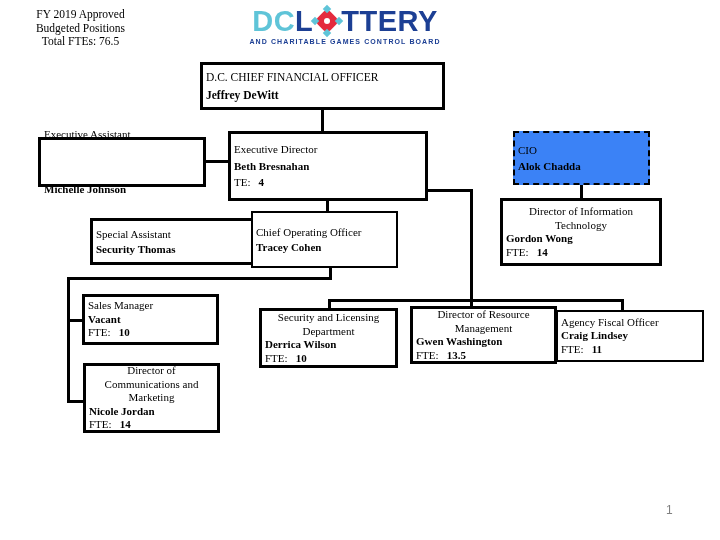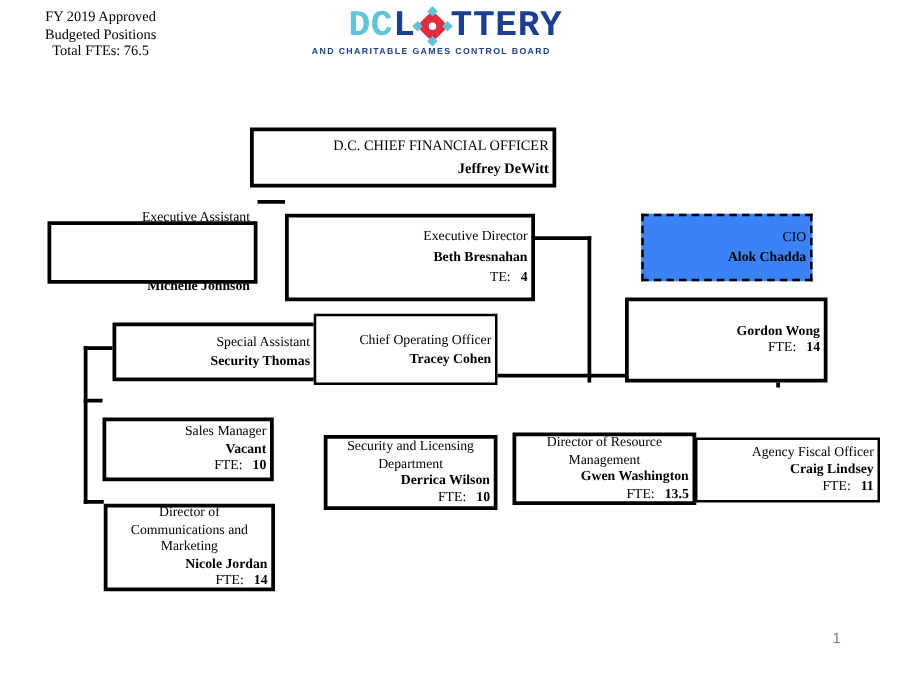--- a/index.html
+++ b/index.html
@@ -10,22 +10,22 @@
 
   
   .info {
     position:absolute; left:18px; top:8px; width:125px;
     font-size:11.5px; font-weight:normal; text-align:center; line-height:13.5px;
   }
 
   
   .logo { position:absolute; left:240px; top:6px; width:210px; text-align:center; }
   .logo-row {
-    display:flex; align-items:center; justify-content:flex-end;
-    font-family:Liberation Mono, monospace; font-weight:bold;
+    display:flex; align-items:center; justify-content:center;
+    font-family:Liberation Sans, sans-serif; font-weight:bold;
     font-size:29px; letter-spacing:0.5px; line-height:30px;
   }
   .logo-dc { color:#5fc4d8; font-weight:600; }
   .logo-l, .logo-ttery { color:#1c3f94; }
   .blossom { position:relative; display:inline-block; width:26px; height:26px; margin:0 1px; }
   .blossom .core {
     position:absolute; left:4px; top:4px; width:18px; height:18px;
     background:#e42a3d; border-radius:5px; transform:rotate(45deg);
   }
   .blossom .hole {
@@ -39,22 +39,22 @@
   .blossom .d4 { left:22px; top:10px; }
   .logo-sub {
     margin-top:2px; font-family:"Liberation Sans", sans-serif;
     font-size:7px; font-weight:bold; color:#1c3f94; letter-spacing:1.1px; white-space:nowrap;
   }
 
   
   .node {
     position:absolute; box-sizing:border-box; background:#fff;
     border:3px solid #000; display:flex; flex-direction:column;
-    align-items:flex-end; justify-content:center; text-align:center;
-    font-size:11px; line-height:13.5px; padding:18px 3px;margin-top:40px;
+    align-items:flex-start; justify-content:center; text-align:center;
+    font-size:11px; line-height:13.5px; padding:18px 3px;
   }
   .node .nm { font-weight:bold; }
   .node .fte b { margin-left:8px; }
 
   .n-cfo  { left:200px; top:62px;  width:245px; height:48px; line-height:18px; font-size:11.5px; }
   .n-ea   { left:38px;  top:137px; width:168px; height:50px; line-height:15px;gap:40px; }
   .n-ed   { left:228px; top:131px; width:200px; height:70px; line-height:16.5px; }
   .n-cio  { left:513px; top:131px; width:137px; height:54px; border:2px dashed #000; background:#3b82f6; line-height:16px; }
   .n-sa   { left:90px;  top:218px; width:164px; height:47px; line-height:15px; }
   .n-coo  { left:251px; top:211px; width:147px; height:57px; border-width:2px; line-height:15px; }
@@ -141,20 +141,21 @@
     <div class="t">Special Assistant</div>
     <div class="nm">Security Thomas</div>
   </div>
 
   <div class="node n-coo">
     <div class="t">Chief Operating Officer</div>
     <div class="nm">Tracey Cohen</div>
   </div>
 
   <div class="node n-dit">
+    <div class="t">Director of Information Technology</div>
     <div class="nm">Gordon Wong</div>
     <div class="fte"><span>FTE:</span><b>14</b></div>
   </div>
 
   <div class="node n-sm">
     <div class="t">Sales Manager</div>
     <div class="nm">Vacant</div>
     <div class="fte"><span>FTE:</span><b>10</b></div>
   </div>
 

